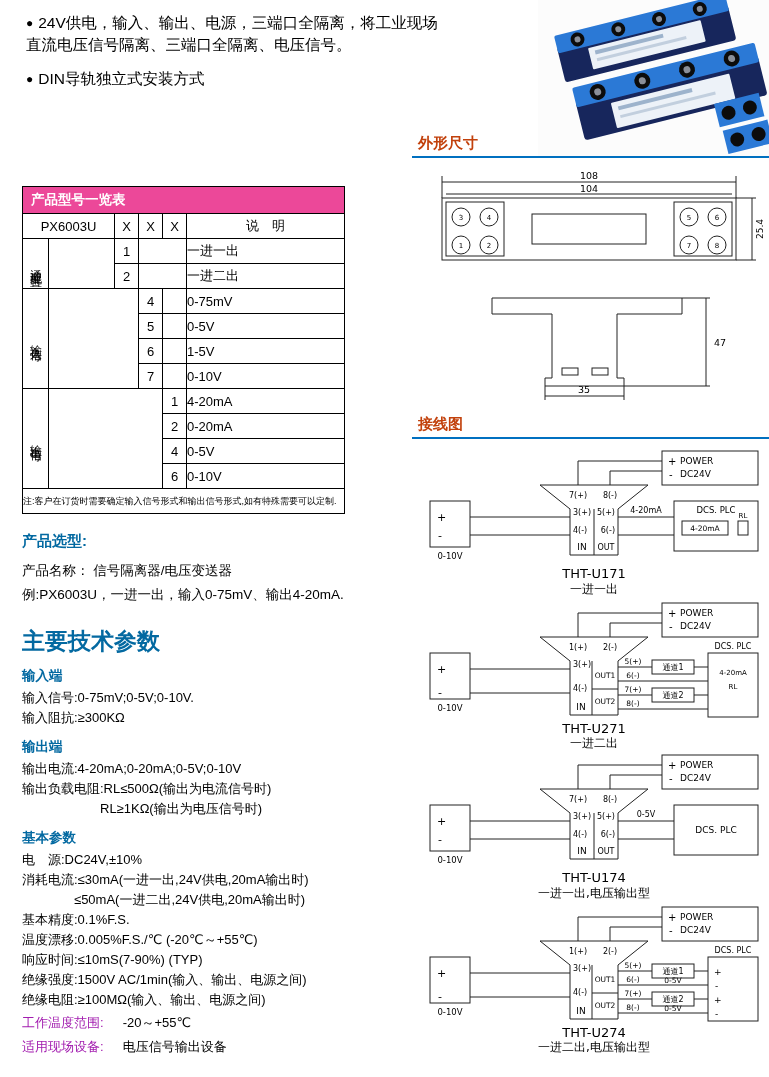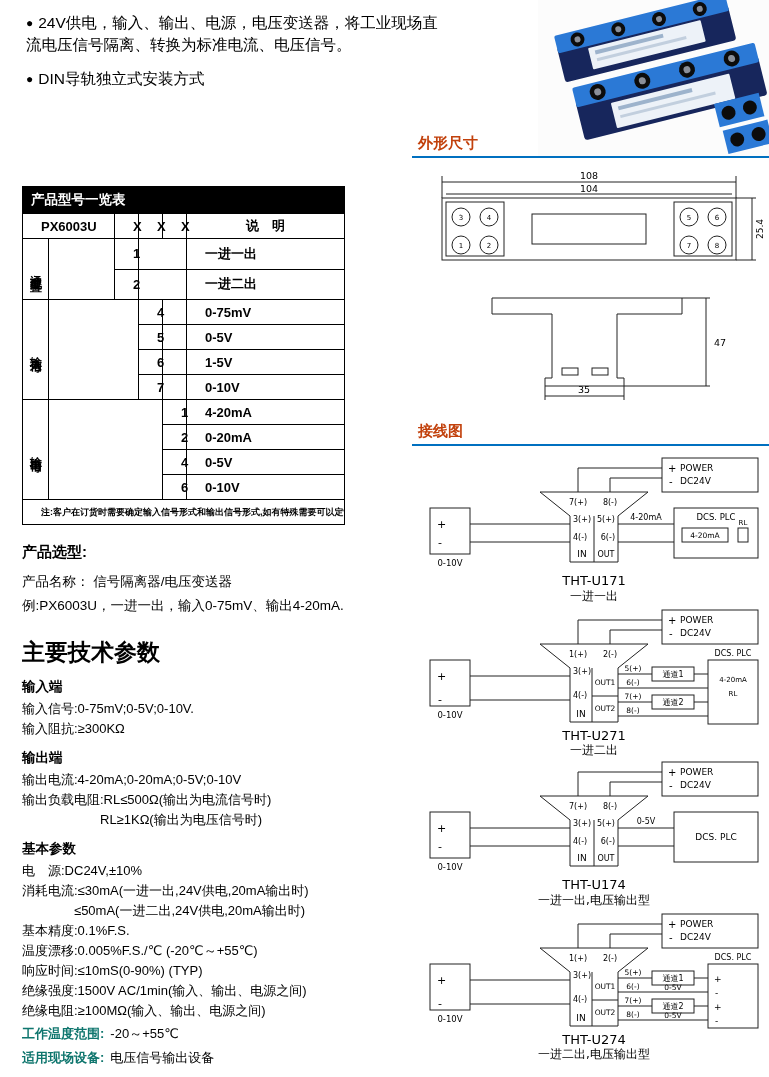--- a/index.html
+++ b/index.html
@@ -10,56 +10,56 @@
   .bullets{position:absolute;left:26px;top:12px;width:414px;font-size:15.5px;line-height:1.42;}
   .bullet-item{margin-bottom:12px;}
   .bullet-mark{font-size:12px;margin-right:5px;position:relative;top:-1px;}
 
   
   .photo{position:absolute;left:538px;top:0;width:231px;height:158px;z-index:0;}
 
   
   .left-col{position:absolute;left:22px;top:186px;width:392px;z-index:1;}
   .mtable{border-collapse:collapse;width:322px;table-layout:fixed;font-size:13px;}
-  .mtable td{border:1px solid #000;height:24px;padding:0 18px;font-weight:bold;}
-  .mtable td.ttl{background:#000000;color:#fff;text-align:left;padding:4px 8px;font-size:13.5px;font-weight:bold;height:auto;}
+  .mtable td{border:1px solid #000;height:24px;padding:0 0;}
+  .mtable td.ttl{background:#ec4899;color:#fff;text-align:left;padding:4px 8px;font-size:13.5px;font-weight:bold;height:auto;}
   .center{text-align:center;}
   .desc{padding-left:10px;}
   .vlabel{writing-mode:vertical-lr;text-orientation:upright;text-align:center;font-size:12px;letter-spacing:2px;padding:2px 0;}
   .note-cell{font-size:9px;padding:3px 4px;height:auto;white-space:nowrap;overflow:hidden;}
 
-  .h-blue{color:#000000;font-weight:bold;}
+  .h-blue{color:#0369a1;font-weight:bold;}
   .sel-block{margin-top:18px;}
   .sel-head{font-size:15px;margin-bottom:8px;}
   .sel-line{font-size:13.5px;line-height:1.75;}
   .tech-head{font-size:23px;margin:20px 0 8px 0;}
   .sub-head{font-size:13.5px;margin:10px 0 3px 0;}
   .spec-line{font-size:13px;line-height:20px;white-space:pre-wrap;}
   .footer-line{font-size:13px;line-height:22px;margin-top:2px;}
-  .footer-line .lbl{color:#0f766e;font-weight:bold;margin-right:6px;}
+  .footer-line .lbl{color:#a21caf;font-weight:normal;margin-right:19px;}
 
   
   .right-col{position:absolute;left:412px;top:134px;width:357px;z-index:1;}
   .rc-head{color:#c2410c;font-size:15px;font-weight:bold;margin:0 0 3px 6px;}
-  .rc-head.second{margin-top:10px;}
+  .rc-head.second{margin-top:3px;}
   .rc-rule{height:2px;background:#0070c0;margin-bottom:6px;}
   svg{display:block;}
   svg text{font-family:"DejaVu Sans","Liberation Sans",sans-serif;fill:#000;}
   .ln{stroke:#222;stroke-width:1;fill:none;}
   .bx{stroke:#222;stroke-width:1;fill:#fff;}
   .wd{margin-bottom:0;}
 </style>
 </head>
 <body>
 
 <div class="page">
 
   <div class="bullets">
     <div class="bullet-item">
-      <span class="bullet-mark">●</span><span>24V供电，输入、输出、电源，电压变送器，将工业现场直流电压信号隔离、转换为标准电流、电压信号。</span>
+      <span class="bullet-mark">●</span><span>24V供电，输入、输出、电源，三端口全隔离，将工业现场直流电压信号隔离、三端口全隔离、电压信号。</span>
     </div>
     <div class="bullet-item">
       <span class="bullet-mark">●</span><span>DIN导轨独立式安装方式</span>
     </div>
   </div>
 
   <div class="photo">
     <svg width="231" height="158" viewBox="0 0 231 158">
       <rect width="231" height="158" fill="#fcfcfc"></rect>
       <g transform="translate(16,36) rotate(-14)">
@@ -203,21 +203,21 @@
       <div class="spec-line">输出电流:4-20mA;0-20mA;0-5V;0-10V</div>
       <div class="spec-line">输出负载电阻:RL≤500Ω(输出为电流信号时)</div>
       <div class="spec-line">　　　　　　RL≥1KΩ(输出为电压信号时)</div>
 
       <div class="h-blue sub-head">基本参数</div>
       <div class="spec-line">电　源:DC24V,±10%</div>
       <div class="spec-line">消耗电流:≤30mA(一进一出,24V供电,20mA输出时)</div>
       <div class="spec-line">　　　　≤50mA(一进二出,24V供电,20mA输出时)</div>
       <div class="spec-line">基本精度:0.1%F.S.</div>
       <div class="spec-line">温度漂移:0.005%F.S./℃ (-20℃～+55℃)</div>
-      <div class="spec-line">响应时间:≤10mS(0-90%) (TYP)</div>
+      <div class="spec-line">响应时间:≤10mS(7-90%) (TYP)</div>
       <div class="spec-line">绝缘强度:1500V AC/1min(输入、输出、电源之间)</div>
       <div class="spec-line">绝缘电阻:≥100MΩ(输入、输出、电源之间)</div>
 
       <div class="footer-line">
         <span class="lbl">工作温度范围:</span><span>-20～+55℃</span>
       </div>
       <div class="footer-line">
         <span class="lbl">适用现场设备:</span><span>电压信号输出设备</span>
       </div>
     </div>

